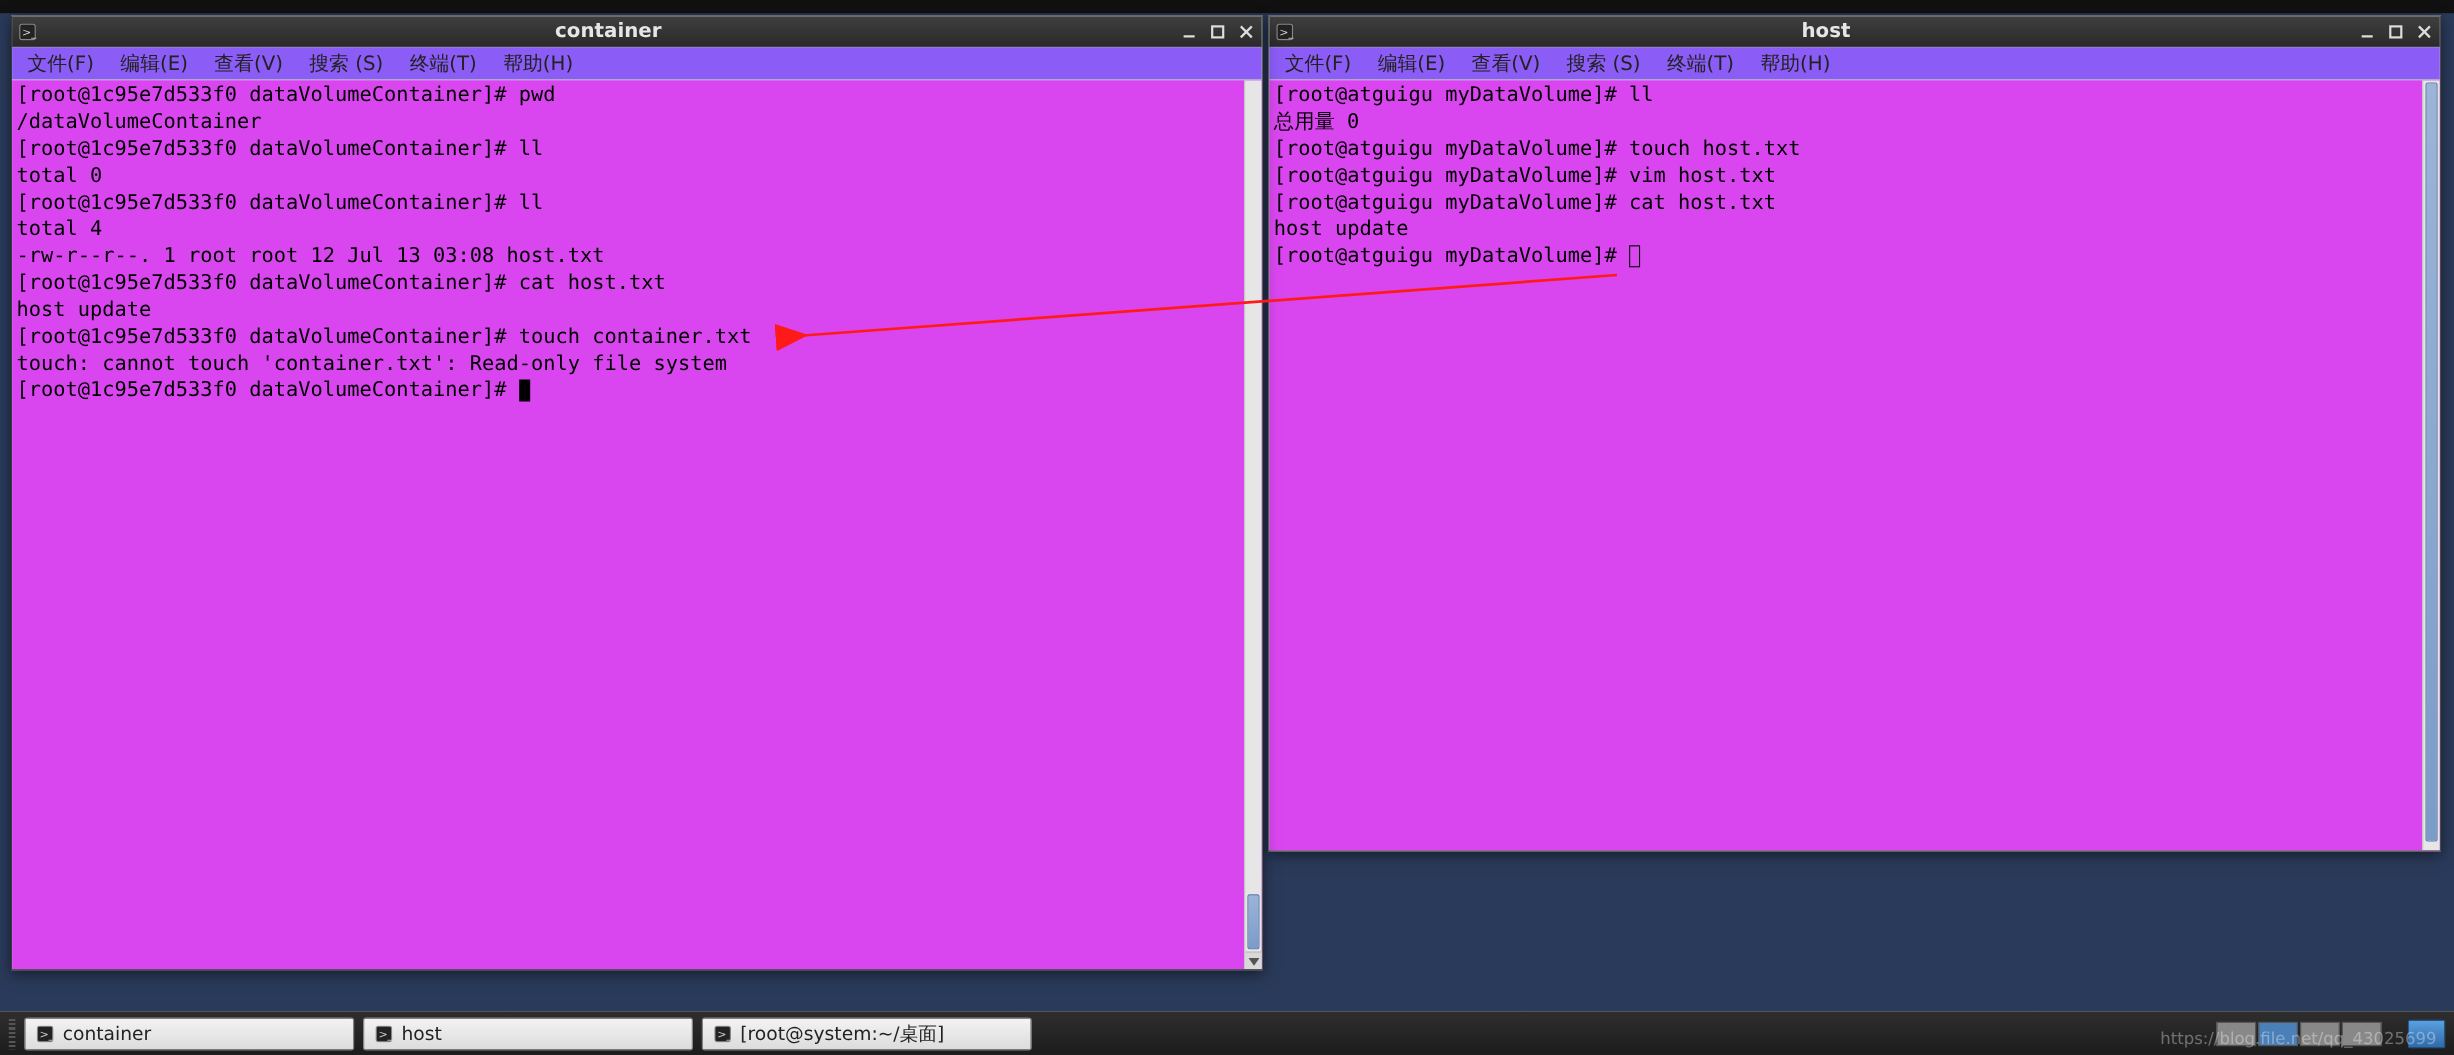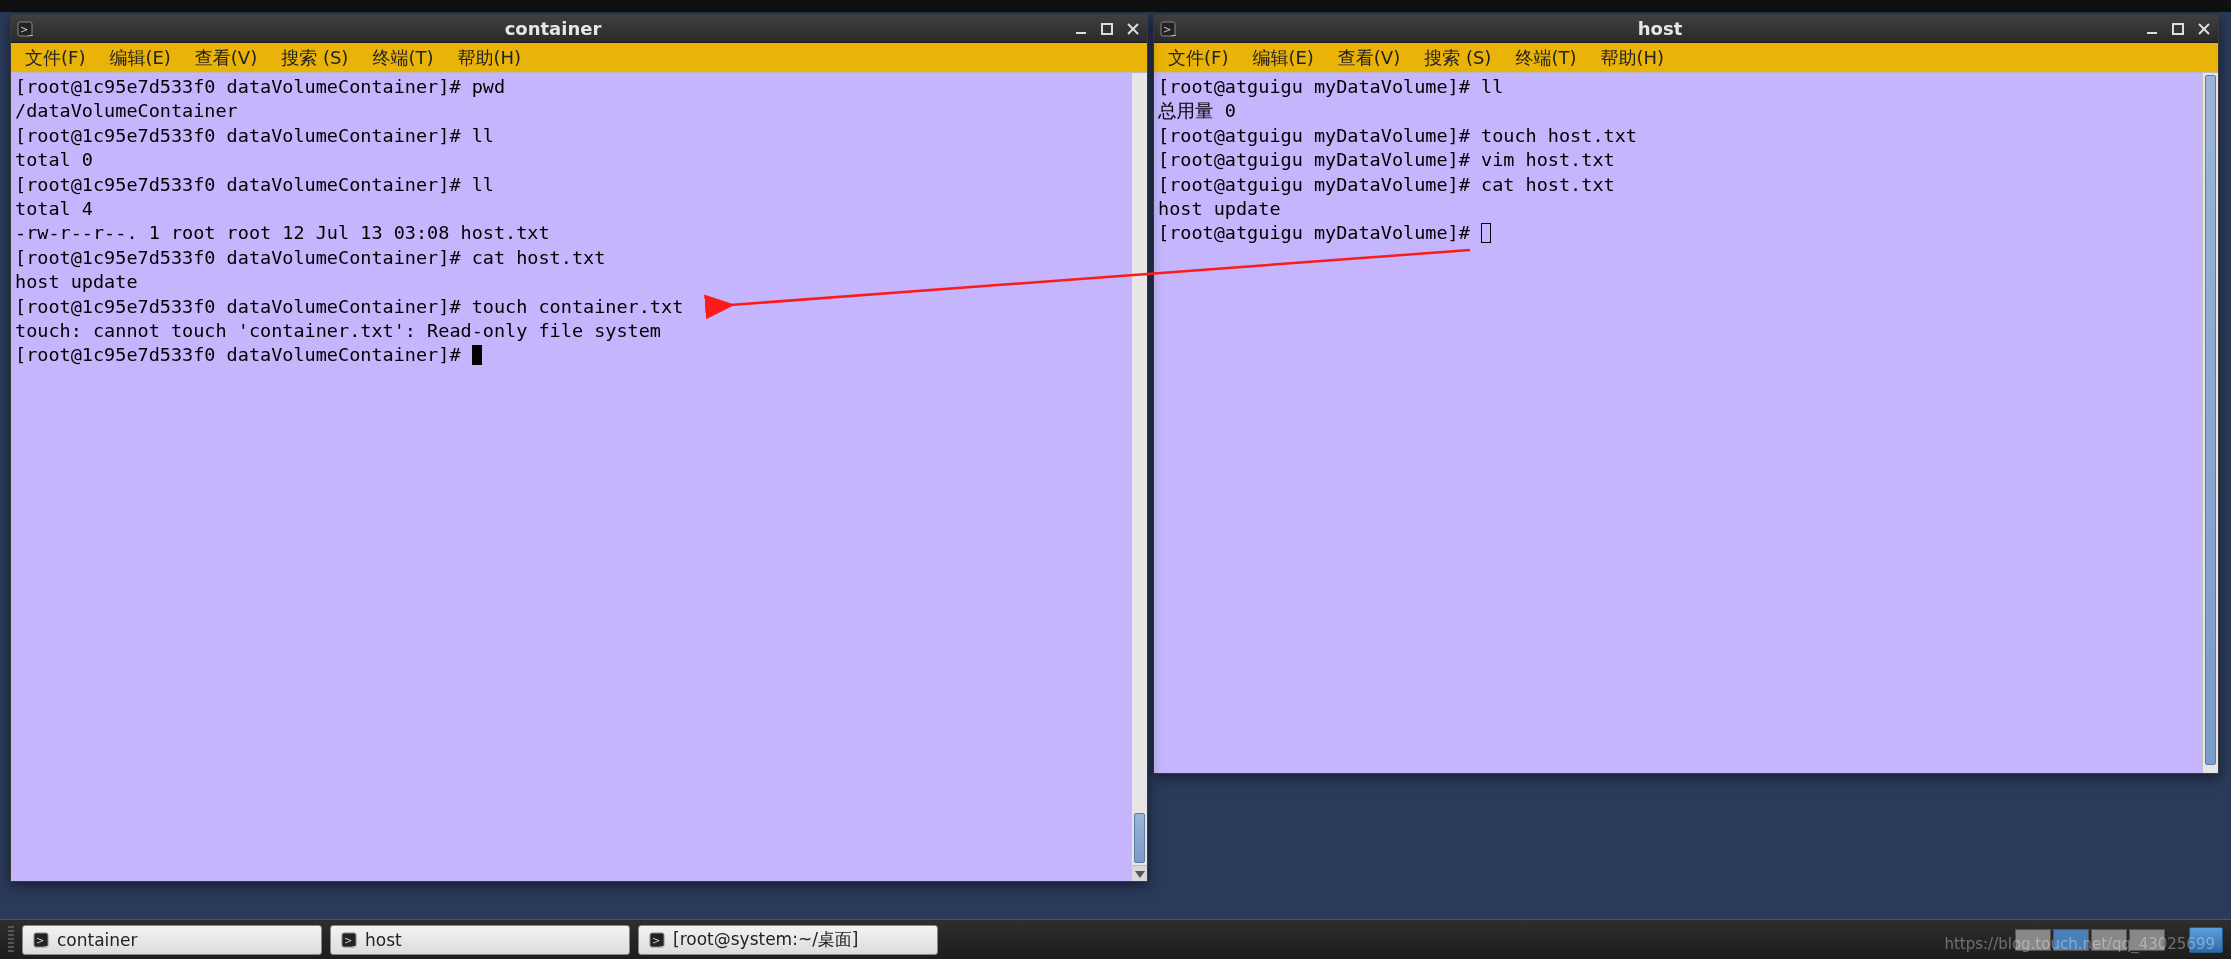--- a/index.html
+++ b/index.html
@@ -48,37 +48,37 @@
   }
   .titlebar .controls { display: flex; gap: 10px; }
   .titlebar .ctl {
     width: 16px; height: 16px; display:flex;align-items:center;justify-content:center;
     cursor: pointer;
   }
   .titlebar .ctl svg { width: 14px; height: 14px; stroke: #ddd; stroke-width: 2; fill: none; }
 
   .menubar {
     height: 30px;
-    background: #eab308;
+    background: #8b5cf6;
     border-bottom: 1px solid #bbb;
     display: flex; align-items: center;
     gap: 12px;
     padding: 0 8px;
     font-family: "DejaVu Sans", sans-serif;
     font-size: 18px;
     color: #222;
   }
   .menubar .menu-item {
     padding: 2px 6px;
     cursor: pointer;
   }
 
   .terminal-body {
     flex: 1;
-    background: #c4b5fd;
+    background: #d946ef;
     color: #000;
     font-family: "DejaVu Sans Mono", "Liberation Mono", monospace;
     font-size: 18.5px;
     line-height: 1.32;
     padding: 2px 4px;
     white-space: pre;
     overflow: hidden;
     position: relative;
   }
   .cursor-block {
@@ -273,14 +273,14 @@
       <div class="pager">
         <div></div>
         <div class="active"></div>
         <div></div>
         <div></div>
       </div>
       <div class="win-icon"></div>
     </div>
   </div>
 
-  <div class="watermark">https://blog.touch.net/qq_43025699</div>
+  <div class="watermark">https://blog.file.net/qq_43025699</div>
 </div>
 
 </body></html>

